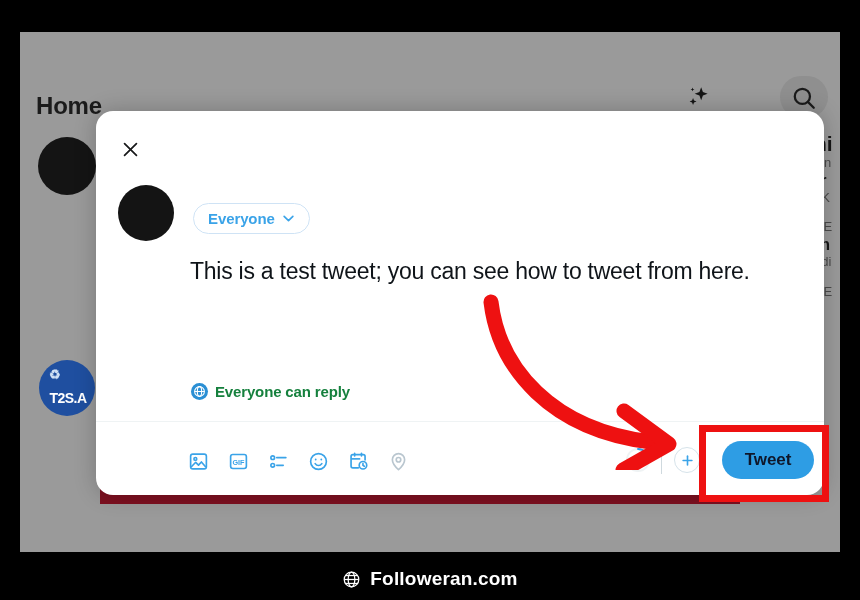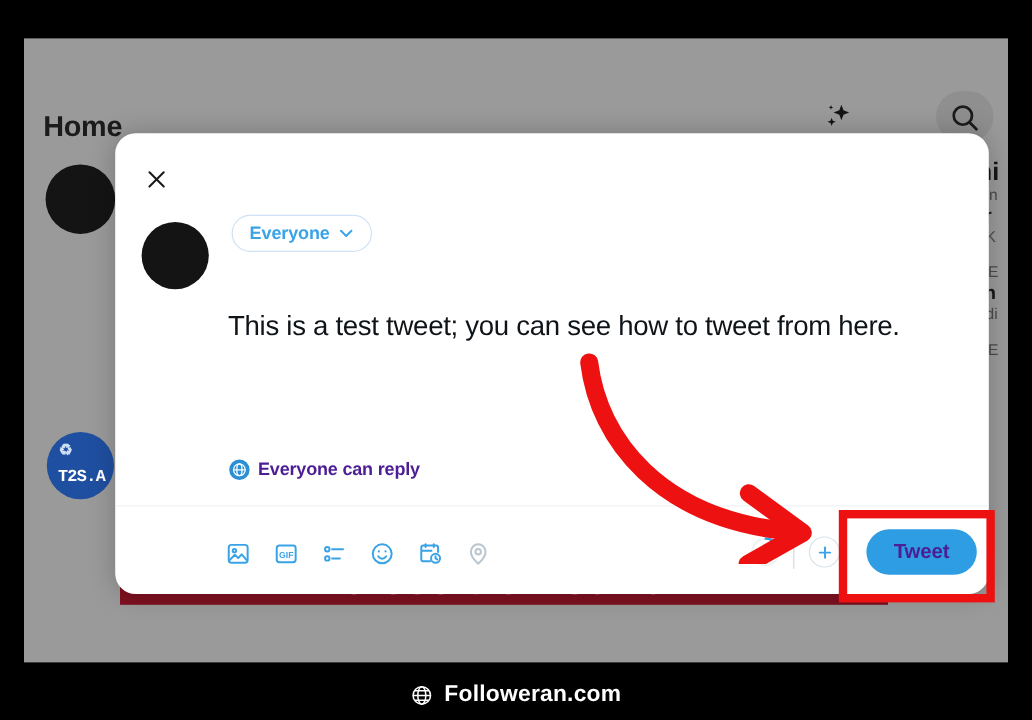--- a/index.html
+++ b/index.html
@@ -70,21 +70,20 @@
   }
   #side-avatar .av-label {
     position: absolute;
     left: 1px; bottom: 10px;
     width: 100%;
     text-align: center;
     font-size: 14px;
     font-weight: 800;
     color: #ffffff;
     letter-spacing: -0.5px;
-    font-family: Liberation Mono, monospace;
   }
 
   
   #sparkle-icon {
     position: absolute;
     right: 128px; top: 52px;
     width: 26px; height: 26px;
     color: #141414;
   }
   #search-icon-bg {
@@ -169,21 +168,21 @@
   #compose-avatar {
     position: absolute;
     left: 22px; top: 74px;
     width: 56px; height: 56px;
     border-radius: 50%;
     background: #141414;
   }
 
   #audience-pill {
     position: absolute;
-    left: 97px; top: 68px;
+    left: 97px; top: 92px;
     height: 31px;
     padding: 0 13px 0 14px;
     display: inline-flex;
     align-items: center;
     gap: 6px;
     border: 1px solid #cfe3f5;
     border-radius: 999px;
     background: #fff;
     cursor: pointer;
   }
@@ -224,21 +223,21 @@
     width: 17px; height: 17px;
     border-radius: 50%;
     background: #2a8fd4;
     display: flex; align-items: center; justify-content: center;
     flex: none;
   }
   #reply-row .globe svg { width: 13px; height: 13px; color: #fff; }
   #reply-row .reply-label {
     font-size: 15px;
     font-weight: 700;
-    color: #4c1d95;
+    color: #15803d;
     letter-spacing: -0.15px;
   }
 
   #modal-divider {
     position: absolute;
     left: 0; right: 0; top: 310px;
     height: 1px;
     background: #eff3f4;
   }
 
@@ -289,21 +288,21 @@
   }
   #add-thread-button svg { width: 15px; height: 15px; }
 
   #tweet-button {
     min-width: 92px;
     height: 38px;
     padding: 0 22px;
     border-radius: 999px;
     border: none;
     background: #2e9de4;
-    color: #4c1d95;
+    color: #0f172a;
     font-size: 17px;
     font-weight: 700;
     letter-spacing: -0.1px;
     cursor: pointer;
     font-family: "Liberation Sans", sans-serif;
     display: flex; align-items: center; justify-content: center;
   }
 
   
   #highlight-box {

